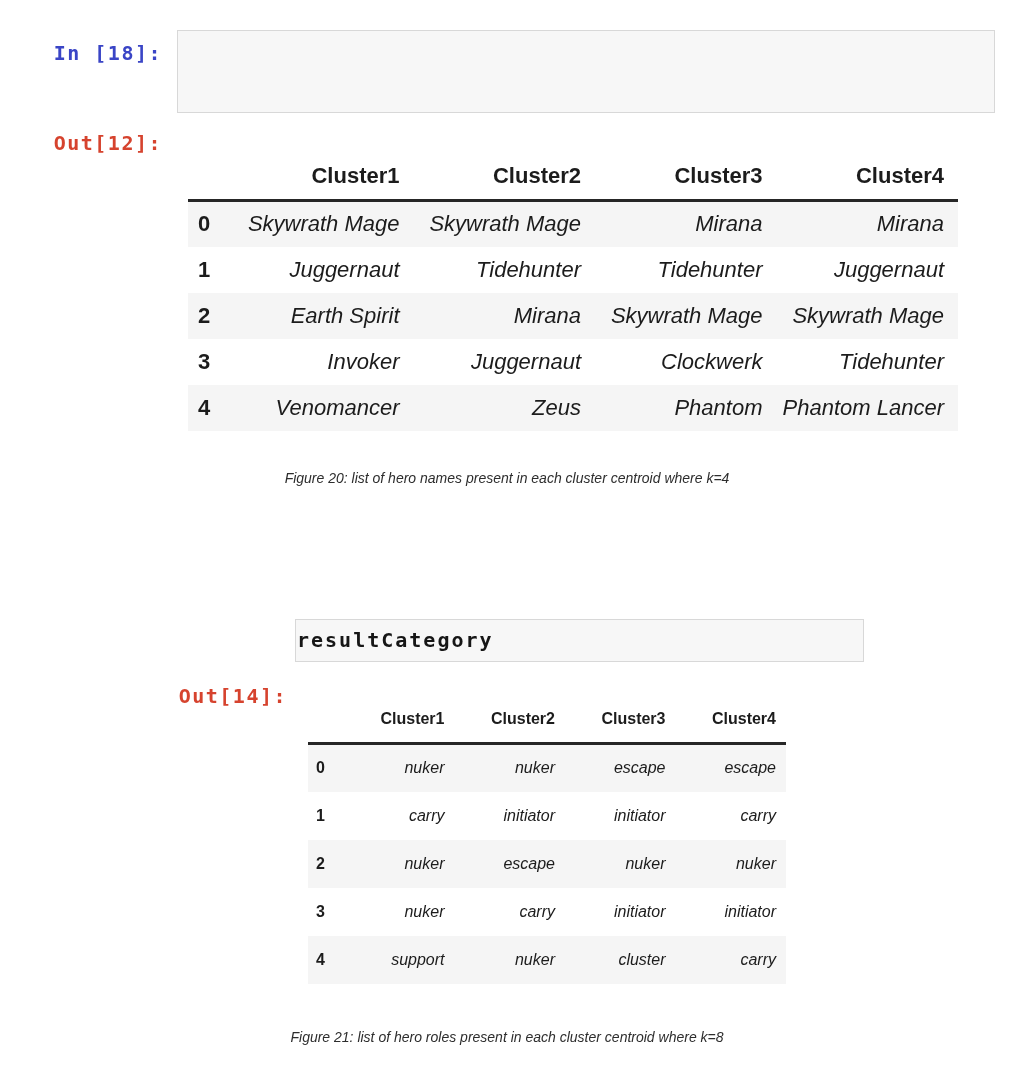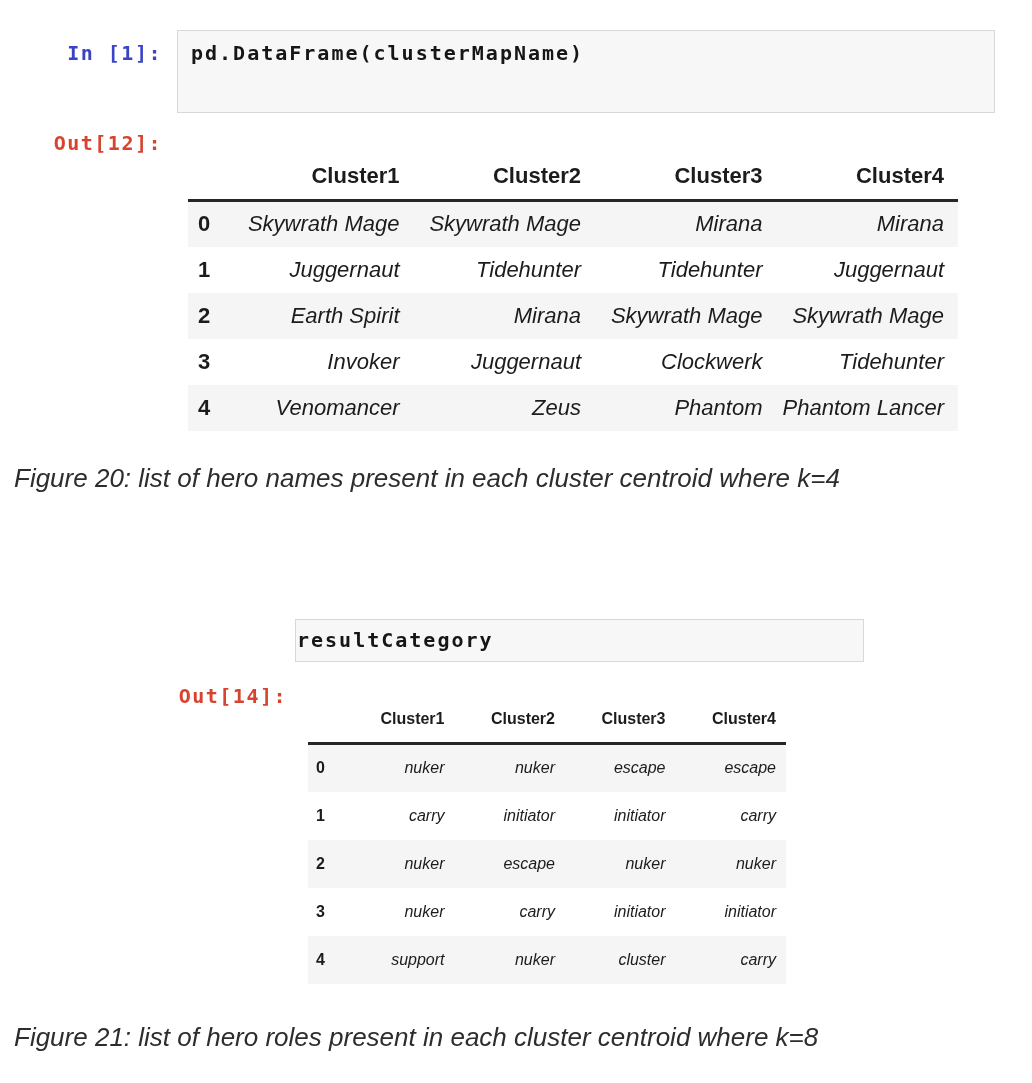--- a/index.html
+++ b/index.html
@@ -64,34 +64,33 @@
 
   #table2 { left: 308px; top: 704px; width: 478px; font-size: 16px; }
   #table2 th.idx { width: 26px; }
   #table2 thead th { padding: 6px 10px 14px 0; }
   #table2 tbody tr { height: 48px; }
   #table2 tbody th.idx { padding-left: 8px; }
   #table2 td { padding-right: 10px; }
 
   
   .caption {
-    left: 14px; width: 1014px; 
-    font-style: italic; font-size: 26px; line-height: 28px;
+    left: 0; width: 1014px; text-align: center;
+    font-style: italic; font-size: 14px; line-height: 28px;
     color: var(--caption_text, #2d2d2d);
   }
   #caption1 { top: 464px; }
   #caption2 { top: 1023px; }
 </style>
 </head>
 <body>
 
-<div id="in12" class="abs prompt prompt-in">In [1]:</div>
+<div id="in12" class="abs prompt prompt-in">In [18]:</div>
 
 <div id="codebox1" class="abs codebox">
-  <div class="code-line">pd.DataFrame(clusterMapName)</div>
 </div>
 
 <div id="out12" class="abs prompt prompt-out">Out[12]:</div>
 
 <table id="table1" class="abs df">
     <thead>
       <tr>
         <th class="idx"></th>
         <th>Cluster1</th>
         <th>Cluster2</th>

